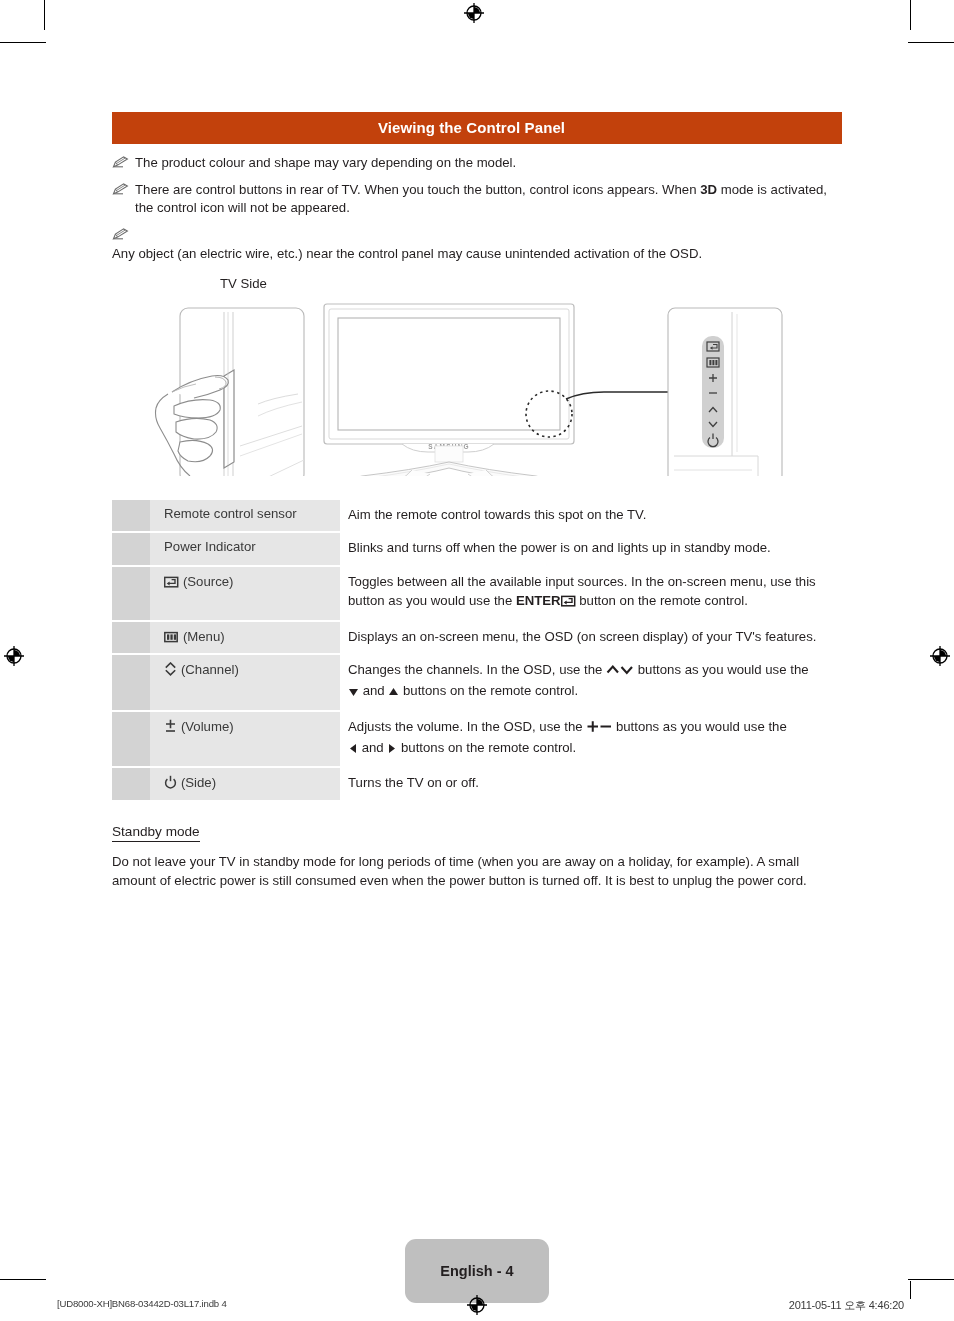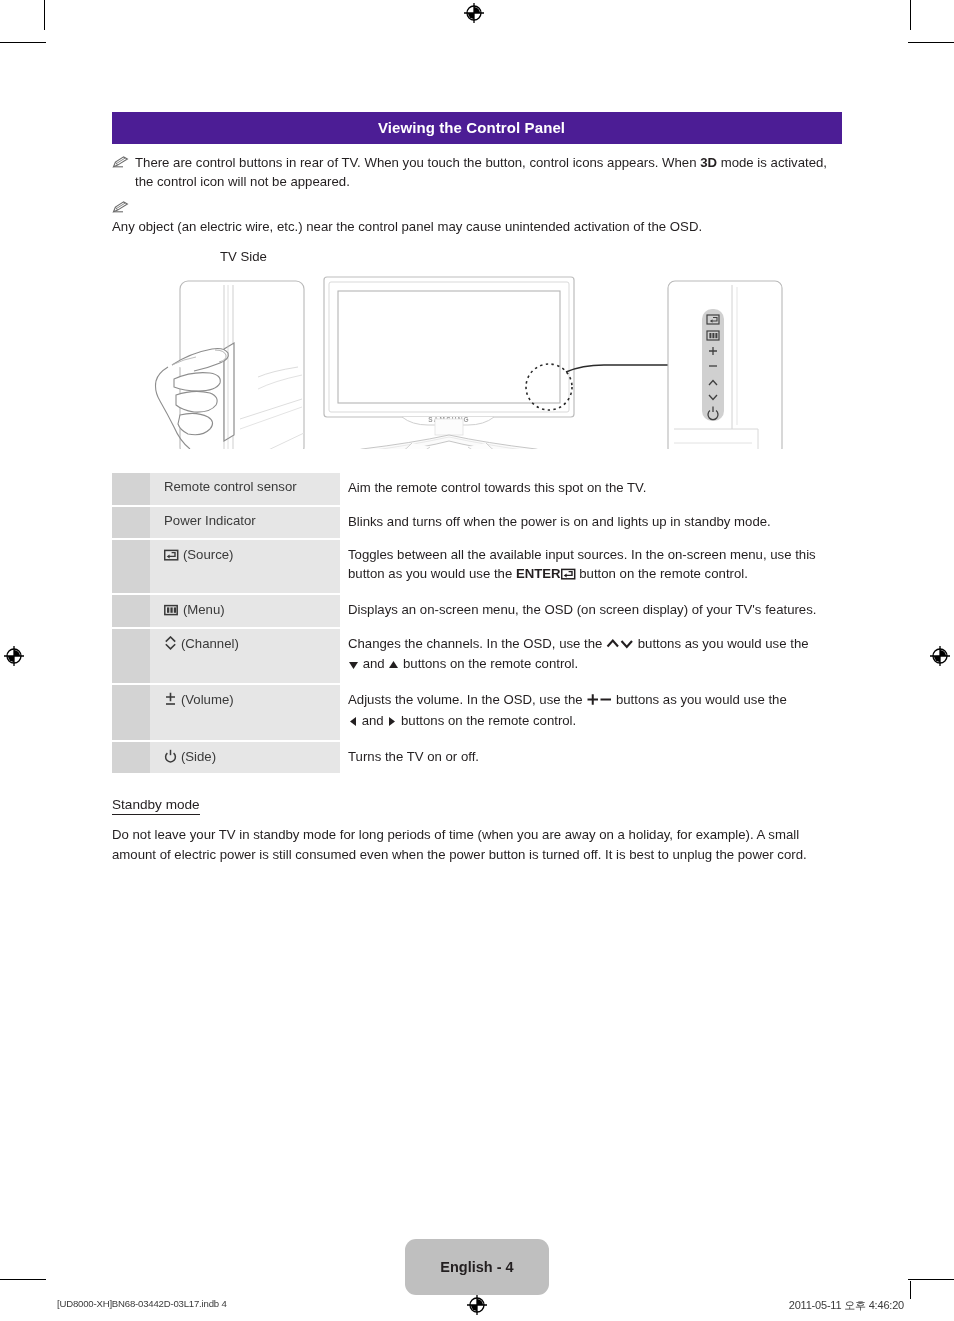--- a/index.html
+++ b/index.html
@@ -23,21 +23,21 @@
 
   
   .page {
     position: absolute;
     left: 112px;
     top: 112px;
     width: 730px;
   }
 
   .section-header {
-    background: #4c1d95;
+    background: #c2410c;
     color: #ffffff;
     font-size: 15px;
     font-weight: bold;
     text-align: center;
     padding: 7px 11px 8px 0;
     letter-spacing: 0.1px;
   }
 
   .notes { margin-top: 10px; }
   .note {
@@ -122,21 +122,21 @@
     color: #231f20;
     width: 724px;
   }
 
   
   .page-badge {
     position: absolute;
     left: 405px;
     top: 1239px;
     width: 144px;
-    height: 56px;
+    height: 64px;
     background: #bfbfbf;
     border-radius: 11px;
     color: #231f20;
     font-size: 14.5px;
     font-weight: bold;
     display: flex;
     align-items: center;
     justify-content: center;
   }
   .footer-left {
@@ -192,20 +192,31 @@
   <path d="M11 5 A6 6 0 0 1 17 11 L11 11 Z" fill="#000"></path>
   <path d="M11 17 A6 6 0 0 1 5 11 L11 11 Z" fill="#000"></path>
 </svg>
 
 <div class="page">
 
   <div class="section-header">Viewing the Control Panel</div>
 
   <div class="notes">
 
+    <div class="note">
+      <span class="note-icon">
+        <svg width="17" height="12" viewBox="0 0 17 12">
+          <path d="M1.5 10.8 L3.4 6.0 L11.6 0.9 L15.4 3.0 L5.6 9.1 Z" fill="none" stroke="#6b6b6b" stroke-width="1.1"></path>
+          <path d="M3.4 6.0 L5.6 9.1" stroke="#6b6b6b" stroke-width="0.9"></path>
+          <path d="M5.0 7.2 L13.2 2.0" stroke="#6b6b6b" stroke-width="0.8"></path>
+          <path d="M1.5 10.8 L11.0 10.8" stroke="#6b6b6b" stroke-width="1.1"></path>
+        </svg>
+      </span>
+      <span class="note-text">The product colour and shape may vary depending on the model.</span>
+    </div>
 
     <div class="note">
       <span class="note-icon">
         <svg width="17" height="12" viewBox="0 0 17 12">
           <path d="M1.5 10.8 L3.4 6.0 L11.6 0.9 L15.4 3.0 L5.6 9.1 Z" fill="none" stroke="#6b6b6b" stroke-width="1.1"></path>
           <path d="M3.4 6.0 L5.6 9.1" stroke="#6b6b6b" stroke-width="0.9"></path>
           <path d="M5.0 7.2 L13.2 2.0" stroke="#6b6b6b" stroke-width="0.8"></path>
           <path d="M1.5 10.8 L11.0 10.8" stroke="#6b6b6b" stroke-width="1.1"></path>
         </svg>
       </span>

